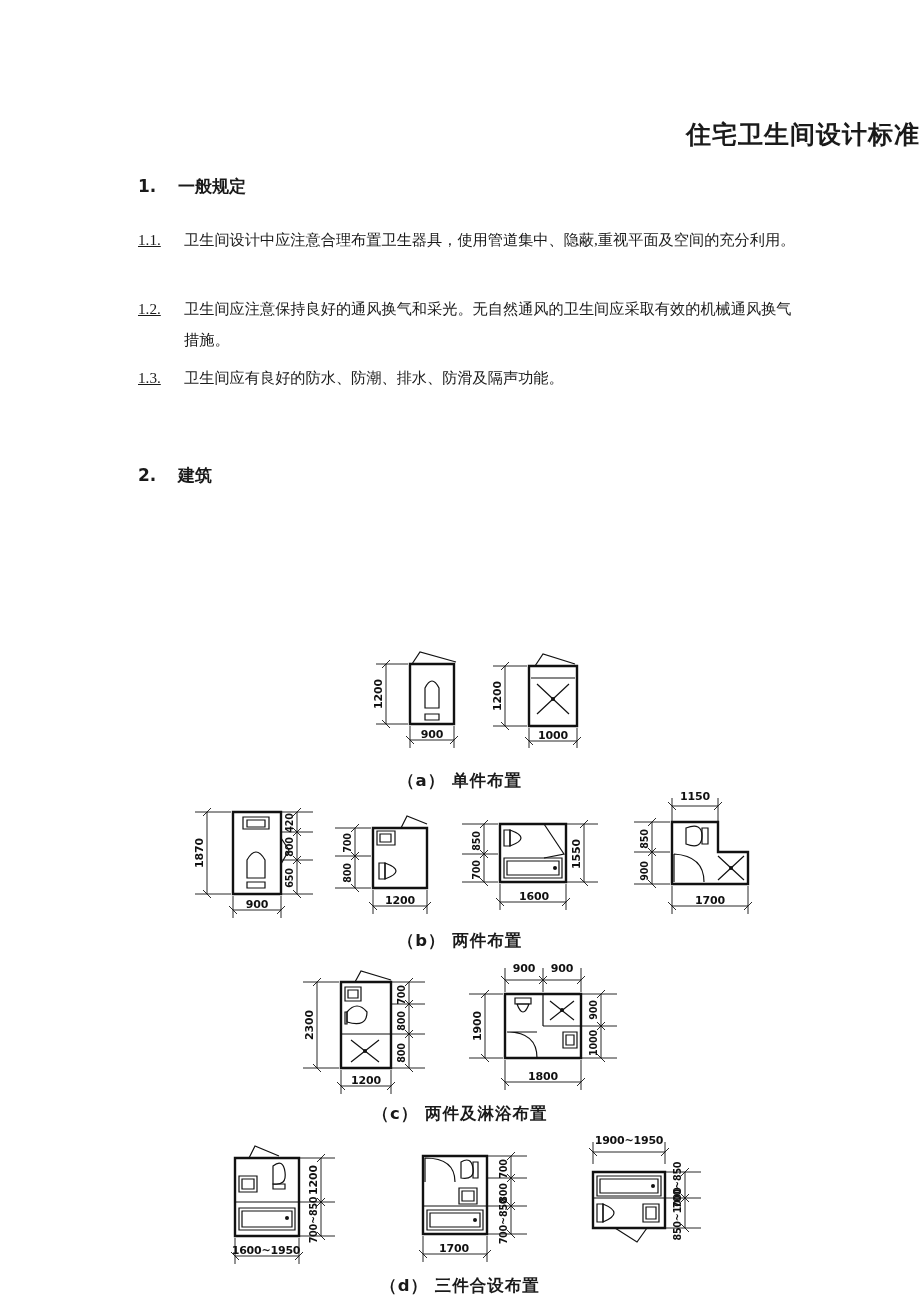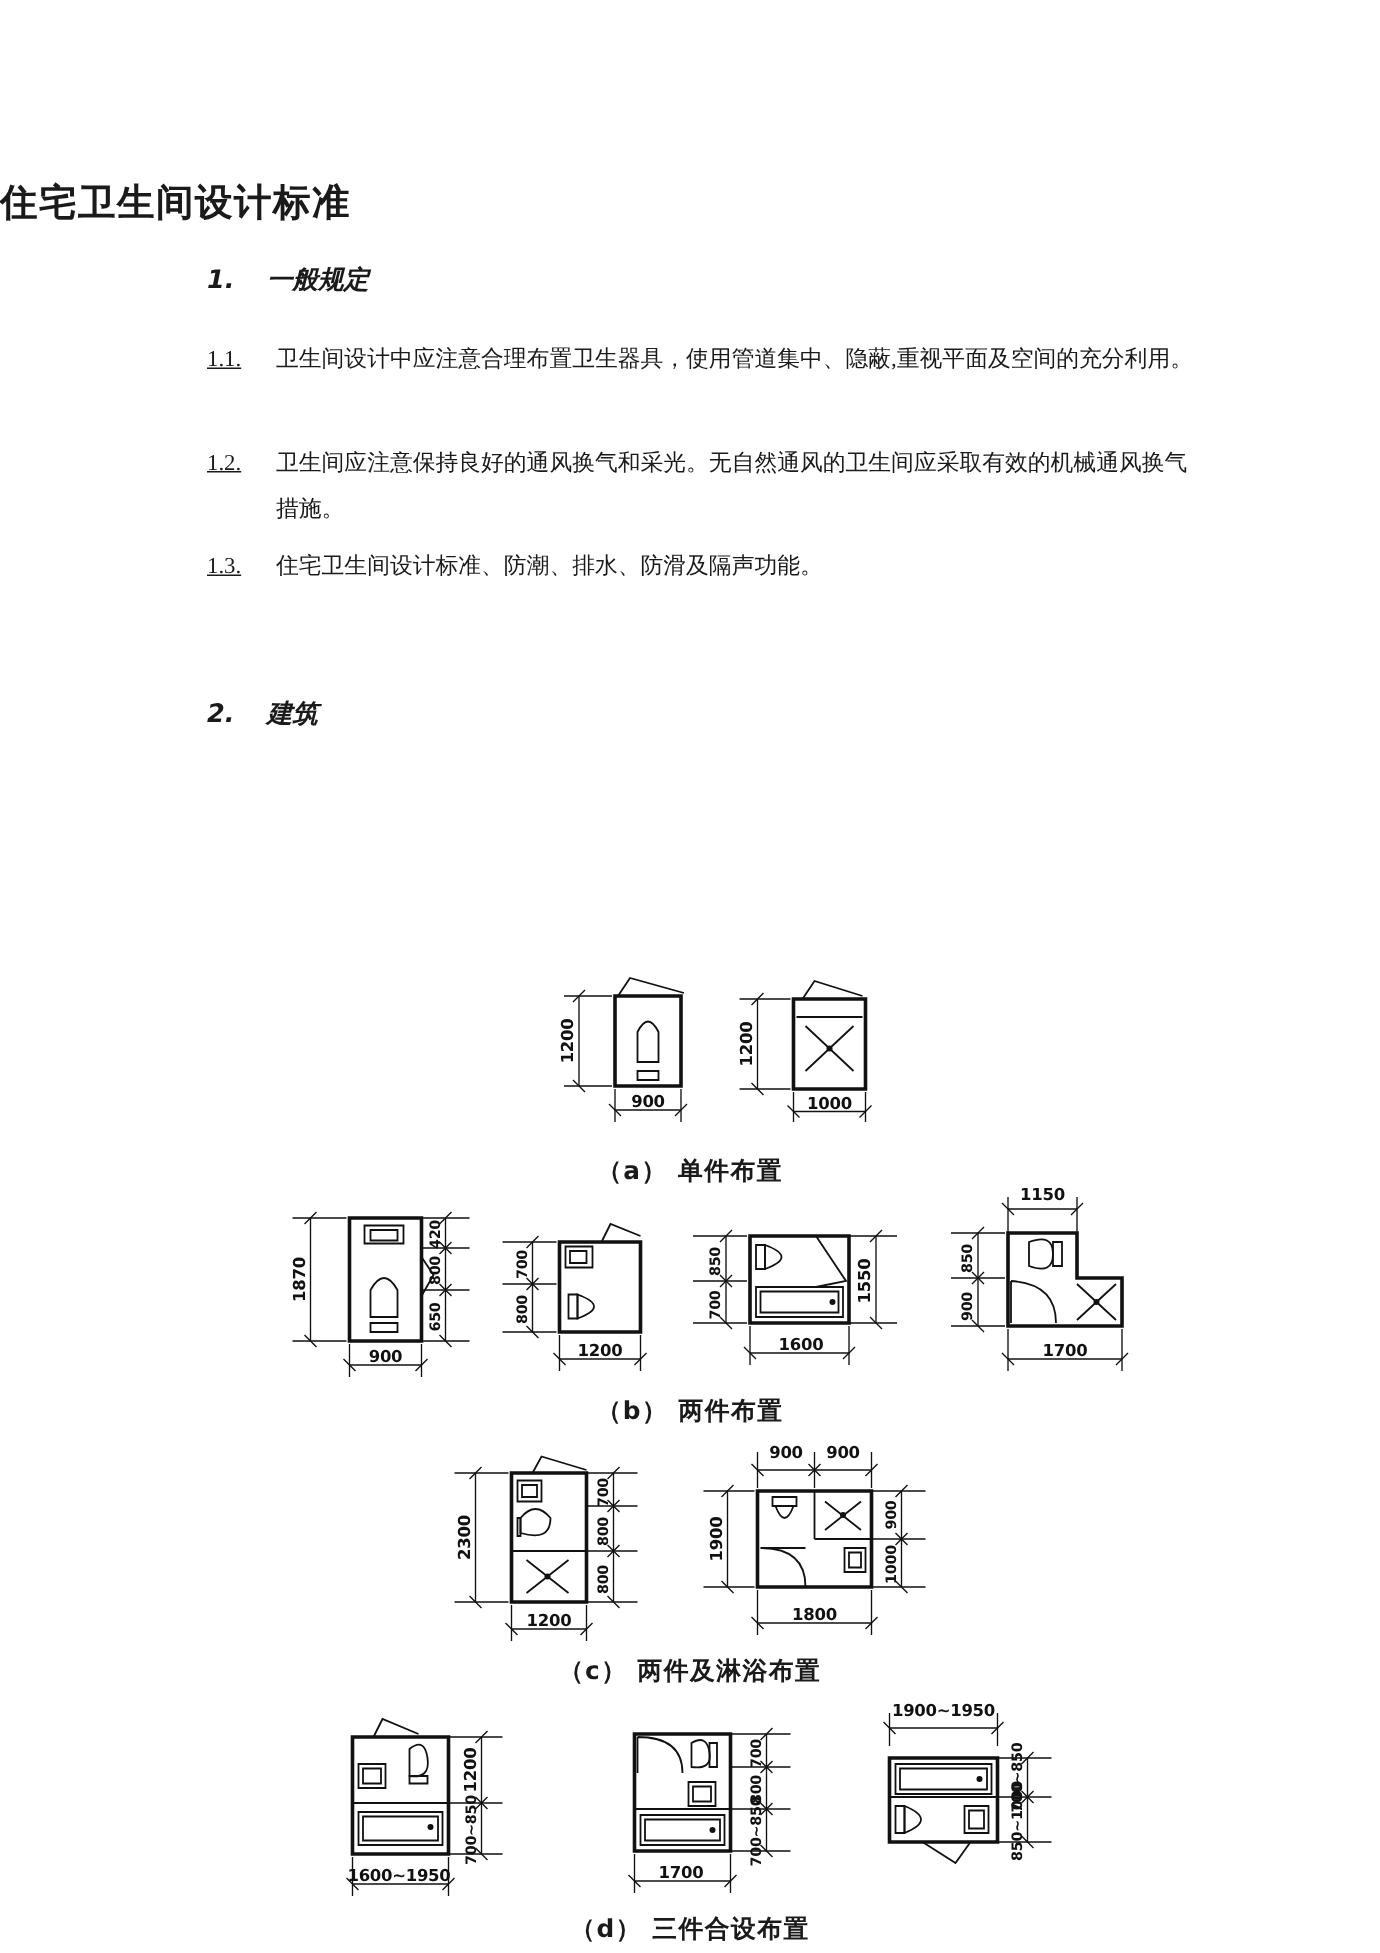--- a/index.html
+++ b/index.html
@@ -8,29 +8,28 @@
     font-family:"Liberation Serif","DejaVu Serif",serif;
     color:#1a1a1a;
     position:relative;
     overflow:hidden;
   }
   .page { position:absolute; inset:0; }
 
   
   .doc-title{
     position:absolute; left:0; right:0; top:118px;
-    text-align:left;
+    text-align:right;
     font-size:25px; font-weight:bold; letter-spacing:1px;
     font-family:"DejaVu Sans","Liberation Sans",sans-serif;
   }
   .h2{
     position:absolute; left:138px;
     font-size:17px; font-weight:bold;
     font-family:"DejaVu Sans","Liberation Sans",sans-serif;
-    font-style:italic;
   }
   .h2 .num{ display:inline-block; width:40px; }
   .para{
     position:absolute; left:138px; width:660px;
     font-size:15.2px; line-height:31px;
   }
   .para .lbl{
     position:absolute; left:0; top:0; width:46px;text-decoration:underline;
   }
   .para .body{ display:block; margin-left:46px; }
@@ -71,21 +70,21 @@
     <span class="body">卫生间设计中应注意合理布置卫生器具，使用管道集中、隐蔽,重视平面及空间的充分利用。</span>
   </div>
 
   <div class="para" style="top:293px;">
     <span class="lbl">1.2.</span>
     <span class="body">卫生间应注意保持良好的通风换气和采光。无自然通风的卫生间应采取有效的机械通风换气措施。</span>
   </div>
 
   <div class="para" style="top:362px;">
     <span class="lbl">1.3.</span>
-    <span class="body">住宅卫生间设计标准、防潮、排水、防滑及隔声功能。</span>
+    <span class="body">卫生间应有良好的防水、防潮、排水、防滑及隔声功能。</span>
   </div>
 
   <div class="h2" style="top:450px;margin-top:14px;">
     <span class="num">2.</span><span>建筑</span>
   </div>
 
 
   <div class="fig" style="left:368px; top:648px;">
     <svg width="120" height="110" viewBox="0 0 120 110">
 

